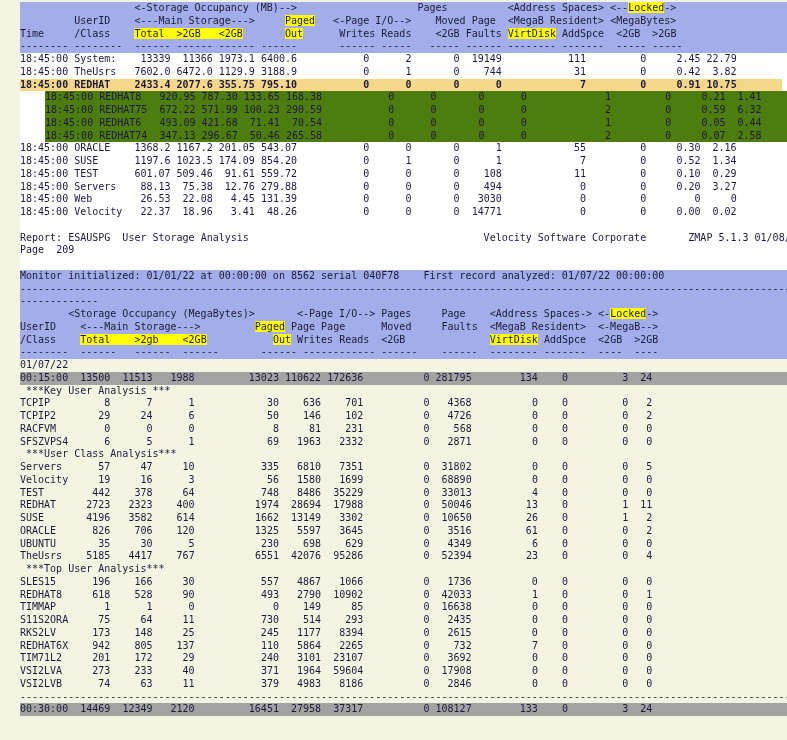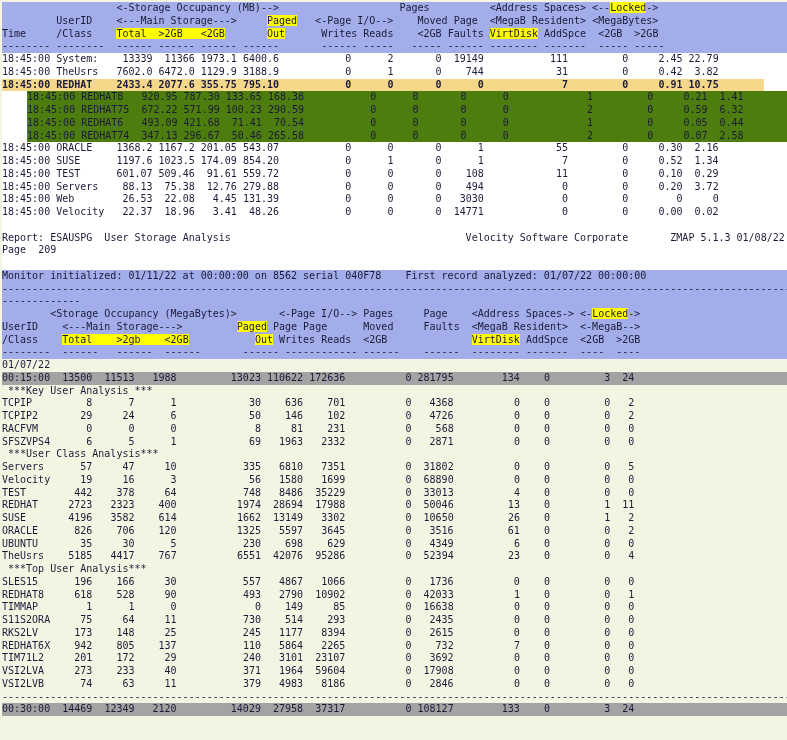--- a/index.html
+++ b/index.html
@@ -2,21 +2,21 @@
 <html><head>
 <meta charset="utf-8">
 <style>
   html,body{margin:0;padding:0;}
   body{
     width:787px;height:740px;overflow:hidden;
     background:#f4f4e3;
     font-family:"DejaVu Sans Mono","Liberation Mono",monospace;
     font-size:10px;line-height:12.75px;color:#1b1b38;
   }
-  #screen{padding:2px 0 0 2px;}
+  #screen{padding:2px 0 0 20px;}
   .blk{width:785px;}
   .line{white-space:pre;height:12.75px;}
   .bg-blue{background:#a2adea;}
   .bg-white{background:#ffffff;}
   .bg-cream{background:#f4f4e3;}
   .y{background:#ffff00;}
   .hl-orange{background:#a3a3a3;}
   .hl-orange-bold{background:#f5d78a;font-weight:bold;}
   .hl-green{background:#4d7c0f;margin-left:25px;}
   
@@ -36,32 +36,32 @@
       <div class="line"><span>18:45:00</span> <span>System:</span>    <span>13339</span>  <span>11366</span> <span>1973.1</span> <span>6400.6</span>           <span>0</span>      <span>2</span>       <span>0</span>  <span>19149</span>           <span>111</span>         <span>0</span>     <span>2.45</span> <span>22.79</span></div>
       <div class="line"><span>18:45:00</span> <span>TheUsrs</span>   <span>7602.0</span> <span>6472.0</span> <span>1129.9</span> <span>3188.9</span>           <span>0</span>      <span>1</span>       <span>0</span>    <span>744</span>            <span>31</span>         <span>0</span>     <span>0.42</span>  <span>3.82</span></div>
       <div class="line hl-orange-bold"><span>18:45:00</span> <span>REDHAT</span>    <span>2433.4</span> <span>2077.6</span> <span>355.75</span> <span>795.10</span>           <span>0</span>      <span>0</span>       <span>0</span>      <span>0</span>             <span>7</span>         <span>0</span>     <span>0.91</span> <span>10.75</span></div>
       <div class="line hl-green"><span>18:45:00</span> <span>REDHAT8</span>   <span>920.95</span> <span>787.30</span> <span>133.65</span> <span>168.38</span>           <span>0</span>      <span>0</span>       <span>0</span>      <span>0</span>             <span>1</span>         <span>0</span>     <span>0.21</span>  <span>1.41</span></div>
       <div class="line hl-green"><span>18:45:00</span> <span>REDHAT75</span>  <span>672.22</span> <span>571.99</span> <span>100.23</span> <span>290.59</span>           <span>0</span>      <span>0</span>       <span>0</span>      <span>0</span>             <span>2</span>         <span>0</span>     <span>0.59</span>  <span>6.32</span></div>
       <div class="line hl-green"><span>18:45:00</span> <span>REDHAT6</span>   <span>493.09</span> <span>421.68</span>  <span>71.41</span>  <span>70.54</span>           <span>0</span>      <span>0</span>       <span>0</span>      <span>0</span>             <span>1</span>         <span>0</span>     <span>0.05</span>  <span>0.44</span></div>
       <div class="line hl-green"><span>18:45:00</span> <span>REDHAT74</span>  <span>347.13</span> <span>296.67</span>  <span>50.46</span> <span>265.58</span>           <span>0</span>      <span>0</span>       <span>0</span>      <span>0</span>             <span>2</span>         <span>0</span>     <span>0.07</span>  <span>2.58</span></div>
       <div class="line"><span>18:45:00</span> <span>ORACLE</span>    <span>1368.2</span> <span>1167.2</span> <span>201.05</span> <span>543.07</span>           <span>0</span>      <span>0</span>       <span>0</span>      <span>1</span>            <span>55</span>         <span>0</span>     <span>0.30</span>  <span>2.16</span></div>
       <div class="line"><span>18:45:00</span> <span>SUSE</span>      <span>1197.6</span> <span>1023.5</span> <span>174.09</span> <span>854.20</span>           <span>0</span>      <span>1</span>       <span>0</span>      <span>1</span>             <span>7</span>         <span>0</span>     <span>0.52</span>  <span>1.34</span></div>
       <div class="line"><span>18:45:00</span> <span>TEST</span>      <span>601.07</span> <span>509.46</span>  <span>91.61</span> <span>559.72</span>           <span>0</span>      <span>0</span>       <span>0</span>    <span>108</span>            <span>11</span>         <span>0</span>     <span>0.10</span>  <span>0.29</span></div>
-      <div class="line"><span>18:45:00</span> <span>Servers</span>    <span>88.13</span>  <span>75.38</span>  <span>12.76</span> <span>279.88</span>           <span>0</span>      <span>0</span>       <span>0</span>    <span>494</span>             <span>0</span>         <span>0</span>     <span>0.20</span>  <span>3.72</span></div>
+      <div class="line"><span>18:45:00</span> <span>Servers</span>    <span>88.13</span>  <span>75.38</span>  <span>12.76</span> <span>279.88</span>           <span>0</span>      <span>0</span>       <span>0</span>    <span>494</span>             <span>0</span>         <span>0</span>     <span>0.20</span>  <span>3.27</span></div>
       <div class="line"><span>18:45:00</span> <span>Web</span>        <span>26.53</span>  <span>22.08</span>   <span>4.45</span> <span>131.39</span>           <span>0</span>      <span>0</span>       <span>0</span>   <span>3030</span>             <span>0</span>         <span>0</span>        <span>0</span>     <span>0</span></div>
       <div class="line"><span>18:45:00</span> <span>Velocity</span>   <span>22.37</span>  <span>18.96</span>   <span>3.41</span>  <span>48.26</span>           <span>0</span>      <span>0</span>       <span>0</span>  <span>14771</span>             <span>0</span>         <span>0</span>     <span>0.00</span>  <span>0.02</span></div>
     </div>
     <div class="blk bg-white">
       <div class="line">&nbsp;</div>
       <div class="line"><span>Report: ESAUSPG</span>  <span>User Storage Analysis</span>                                       <span>Velocity Software Corporate</span>       <span>ZMAP 5.1.3 01/08/22</span></div>
       <div class="line"><span>Page</span>  <span>209</span></div>
       <div class="line">&nbsp;</div>
     </div>
     <div class="blk bg-blue b-bottom">
-      <div class="line"><span>Monitor initialized: 01/11/22 at 00:00:00 on 8562 serial 040F78</span>    <span>First record analyzed: 01/07/22 00:00:00</span></div>
+      <div class="line"><span>Monitor initialized: 01/01/22 at 00:00:00 on 8562 serial 040F78</span>    <span>First record analyzed: 01/07/22 00:00:00</span></div>
       <div class="line">-----------------------------------------------------------------------------------------------------------------------------------</div>
       <div class="line"><span>-------------</span></div>
       <div class="line">        <span>&lt;Storage Occupancy (MegaBytes)&gt;</span>       <span>&lt;-Page I/O--&gt;</span> <span>Pages</span>     <span>Page</span>    <span>&lt;Address Spaces-&gt;</span> <span>&lt;-</span><span class="y">Locked</span><span>-&gt;</span></div>
       <div class="line"><span>UserID</span>    <span>&lt;---Main Storage---&gt;</span>         <span class="y">Paged</span> <span>Page</span> <span>Page</span>      <span>Moved</span>     <span>Faults</span>  <span>&lt;MegaB Resident&gt;</span>  <span>&lt;-MegaB--&gt;</span></div>
       <div class="line"><span>/Class</span>    <span class="y">Total    &gt;2gb    &lt;2GB</span>           <span class="y">Out</span> <span>Writes</span> <span>Reads</span>  <span>&lt;2GB</span>              <span class="y">VirtDisk</span> <span>AddSpce</span>  <span>&lt;2GB</span>  <span>&gt;2GB</span></div>
       <div class="line"><span>--------</span>  <span>------</span>   <span>------</span>  <span>------</span>       <span>------</span> <span>------</span><span>------</span> <span>------</span>    <span>------</span>  <span>--------</span> <span>-------</span>  <span>----</span>  <span>----</span></div>
     </div>
     <div class="blk bg-cream b-bottom">
       <div class="line"><span>01/07/22</span></div>
       <div class="line hl-orange"><span>00:15:00</span>  <span>13500</span>  <span>11513</span>   <span>1988</span>         <span>13023</span> <span>110622</span> <span>172636</span>          <span>0</span> <span>281795</span>        <span>134</span>    <span>0</span>         <span>3</span>  <span>24</span></div>
@@ -83,15 +83,15 @@
       <div class="line"><span>SLES15</span>      <span>196</span>    <span>166</span>     <span>30</span>           <span>557</span>   <span>4867</span>   <span>1066</span>          <span>0</span>   <span>1736</span>          <span>0</span>    <span>0</span>         <span>0</span>   <span>0</span></div>
       <div class="line"><span>REDHAT8</span>     <span>618</span>    <span>528</span>     <span>90</span>           <span>493</span>   <span>2790</span>  <span>10902</span>          <span>0</span>  <span>42033</span>          <span>1</span>    <span>0</span>         <span>0</span>   <span>1</span></div>
       <div class="line"><span>TIMMAP</span>        <span>1</span>      <span>1</span>      <span>0</span>             <span>0</span>    <span>149</span>     <span>85</span>          <span>0</span>  <span>16638</span>          <span>0</span>    <span>0</span>         <span>0</span>   <span>0</span></div>
       <div class="line"><span>S11S2ORA</span>     <span>75</span>     <span>64</span>     <span>11</span>           <span>730</span>    <span>514</span>    <span>293</span>          <span>0</span>   <span>2435</span>          <span>0</span>    <span>0</span>         <span>0</span>   <span>0</span></div>
       <div class="line"><span>RKS2LV</span>      <span>173</span>    <span>148</span>     <span>25</span>           <span>245</span>   <span>1177</span>   <span>8394</span>          <span>0</span>   <span>2615</span>          <span>0</span>    <span>0</span>         <span>0</span>   <span>0</span></div>
       <div class="line"><span>REDHAT6X</span>    <span>942</span>    <span>805</span>    <span>137</span>           <span>110</span>   <span>5864</span>   <span>2265</span>          <span>0</span>    <span>732</span>          <span>7</span>    <span>0</span>         <span>0</span>   <span>0</span></div>
       <div class="line"><span>TIM71L2</span>     <span>201</span>    <span>172</span>     <span>29</span>           <span>240</span>   <span>3101</span>  <span>23107</span>          <span>0</span>   <span>3692</span>          <span>0</span>    <span>0</span>         <span>0</span>   <span>0</span></div>
       <div class="line"><span>VSI2LVA</span>     <span>273</span>    <span>233</span>     <span>40</span>           <span>371</span>   <span>1964</span>  <span>59604</span>          <span>0</span>  <span>17908</span>          <span>0</span>    <span>0</span>         <span>0</span>   <span>0</span></div>
       <div class="line"><span>VSI2LVB</span>      <span>74</span>     <span>63</span>     <span>11</span>           <span>379</span>   <span>4983</span>   <span>8186</span>          <span>0</span>   <span>2846</span>          <span>0</span>    <span>0</span>         <span>0</span>   <span>0</span></div>
       <div class="line">-----------------------------------------------------------------------------------------------------------------------------------</div>
-      <div class="line hl-orange"><span>00:30:00</span>  <span>14469</span>  <span>12349</span>   <span>2120</span>         <span>14029</span>  <span>27958</span>  <span>37317</span>          <span>0</span> <span>108127</span>        <span>133</span>    <span>0</span>         <span>3</span>  <span>24</span></div>
+      <div class="line hl-orange"><span>00:30:00</span>  <span>14469</span>  <span>12349</span>   <span>2120</span>         <span>16451</span>  <span>27958</span>  <span>37317</span>          <span>0</span> <span>108127</span>        <span>133</span>    <span>0</span>         <span>3</span>  <span>24</span></div>
     </div>
   </div>
 
 </body></html>

